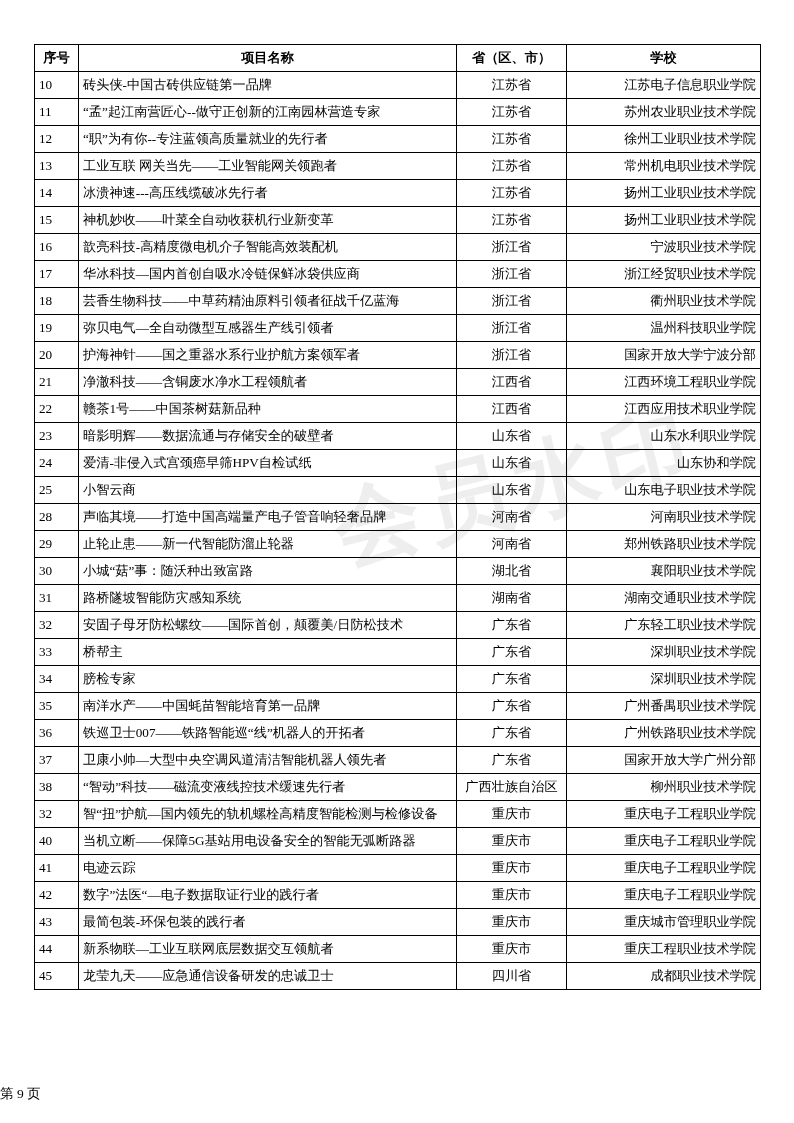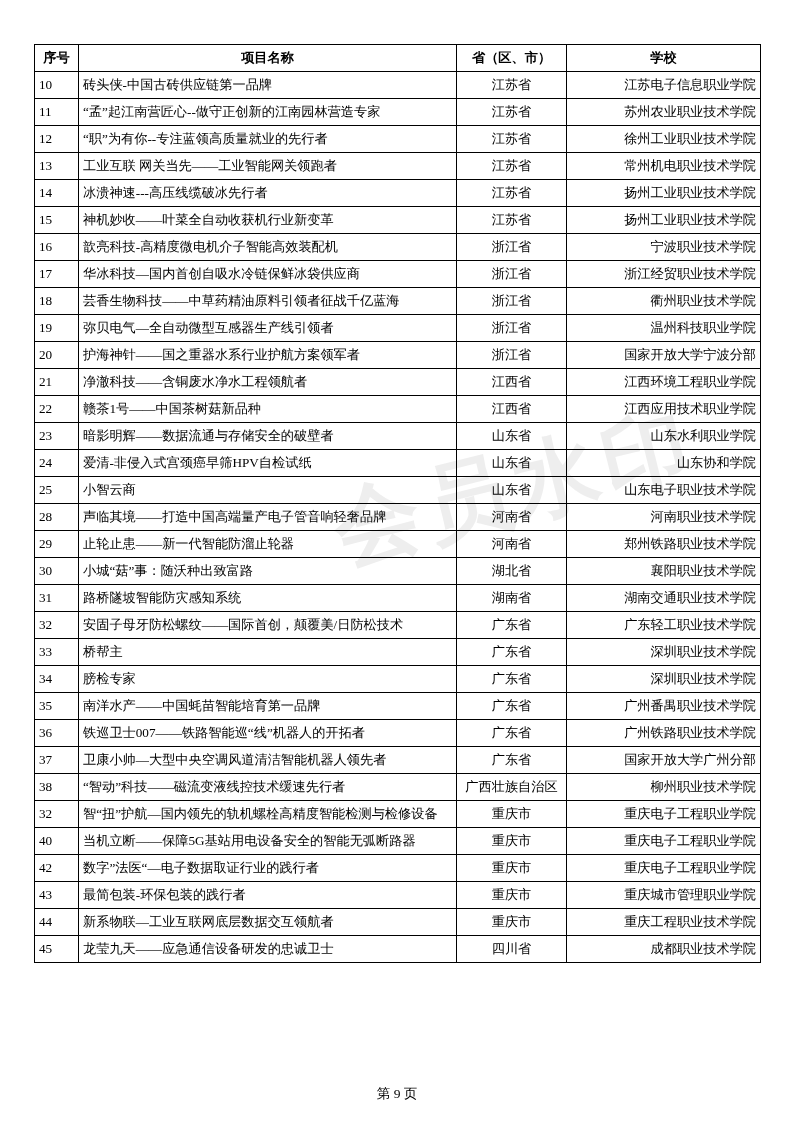--- a/index.html
+++ b/index.html
@@ -76,21 +76,21 @@
     overflow: hidden;
   }
   td.prov { text-align: center; white-space: nowrap; }
   td.school { text-align: right; white-space: nowrap; }
   .sm { font-size: 12px; }
   .footer {
     position: absolute;
     left: 0;
     top: 1085px;
     width: 794px;
-    text-align: center;
+    text-align: left;
     font-size: 13.5px;
     font-family: "Liberation Serif", serif;
   }
 </style>
 </head>
 <body>
 
 <div class="page">
   <div class="watermark">会员水印</div>
 
@@ -278,20 +278,26 @@
           <td class="prov">重庆市</td>
           <td class="school">重庆电子工程职业学院</td>
         </tr>
         <tr>
           <td class="no">40</td>
           <td class="name sm">当机立断——保障5G基站用电设备安全的智能无弧断路器</td>
           <td class="prov">重庆市</td>
           <td class="school">重庆电子工程职业学院</td>
         </tr>
         <tr>
+          <td class="no">41</td>
+          <td class="name">电迹云踪</td>
+          <td class="prov">重庆市</td>
+          <td class="school">重庆电子工程职业学院</td>
+        </tr>
+        <tr>
           <td class="no">42</td>
           <td class="name">数字”法医“—电子数据取证行业的践行者</td>
           <td class="prov">重庆市</td>
           <td class="school">重庆电子工程职业学院</td>
         </tr>
         <tr>
           <td class="no">43</td>
           <td class="name">最简包装-环保包装的践行者</td>
           <td class="prov">重庆市</td>
           <td class="school">重庆城市管理职业学院</td>

